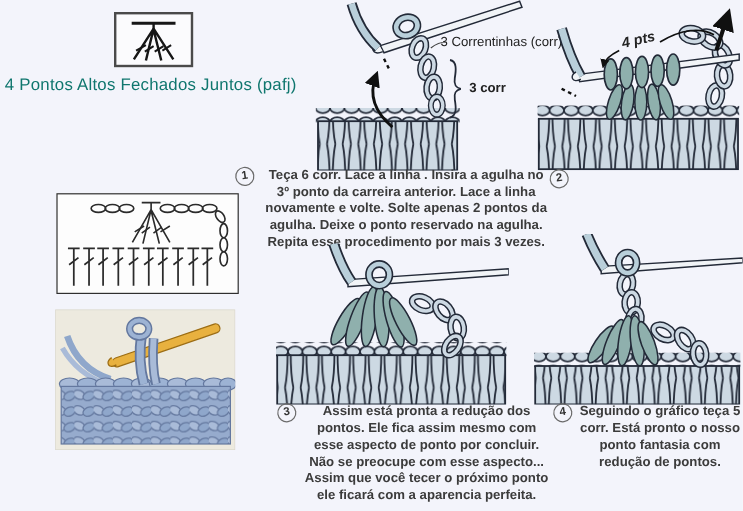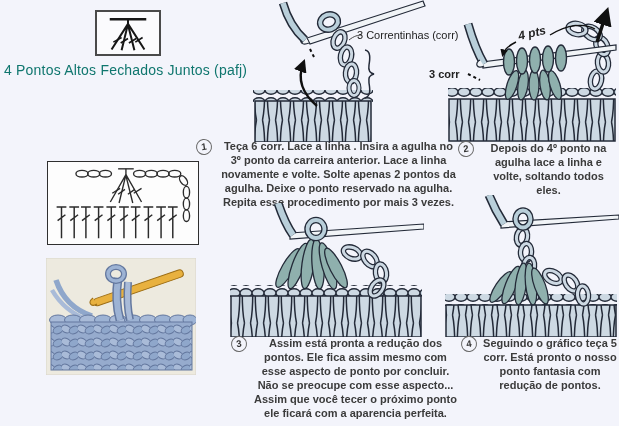--- a/index.html
+++ b/index.html
@@ -10,30 +10,30 @@
 
   
   .title{left:4px;top:62px;font-size:14px;color:#0f766e;letter-spacing:.2px;white-space:nowrap;}
 
   
   .symbol-box{left:95px;top:10px;width:66px;height:46px;background:#fbfbfd;border:2px solid #4a4a4a;box-sizing:border-box;}
   .chart-box{left:47px;top:161px;width:152px;height:84px;background:#fdfdfd;border:1.5px solid #2f2f2f;box-sizing:border-box;}
 
   .photo{left:46px;top:258px;width:150px;height:117px;}
 
-  .fig1{left:253px;top:0px;width:198px;height:142px;}
+  .fig1{left:263px;top:0px;width:198px;height:142px;}
   .fig2{left:446px;top:2px;width:173px;height:140px;}
   .fig3{left:228px;top:203px;width:196px;height:134px;}
   .fig4{left:443px;top:195px;width:176px;height:142px;}
   .fig svg,.boxed svg,.photo svg{display:block;width:100%;height:100%;}
 
   
   .fig-label{position:absolute;font-size:11px;font-weight:bold;color:#222;white-space:nowrap;}
   .lbl-chain{left:104px;top:29px;font-weight:normal;}
-  .lbl-3corr{left:128px;top:68px;margin-left:48px;}
+  .lbl-3corr{left:128px;top:68px;}
   .lbl-4pts{left:72px;top:24px;transform:rotate(-13deg);font-style:italic;font-size:12px;}
 
   
   .step{display:flex;gap:5px;align-items:flex-start;font-size:11px;line-height:1.27;font-weight:bold;color:#3b3b3b;}
   .step p{margin:1px;text-align:center;}
   .stepnum{flex:0 0 auto;width:14px;height:14px;border:1.2px solid #6a6a6a;border-radius:50%;
            display:flex;align-items:center;justify-content:center;font-size:9.5px;font-weight:bold;
            color:#333;background:transparent;transform:rotate(-8deg);margin-top:0;}
   .step1{left:196px;top:139px;width:264px;}
   .step2{left:458px;top:141px;width:160px;}
@@ -162,21 +162,20 @@
     <span class="fig-label lbl-4pts">4 pts</span>
   </div>
 
   <div class="abs step step1">
     <span class="stepnum">1</span>
     <p>Teça 6 corr. Lace a linha . Insira a agulha no 3º ponto da carreira anterior. Lace a linha novamente e volte. Solte apenas 2 pontos da agulha. Deixe o ponto reservado na agulha. Repita esse procedimento por mais 3 vezes.</p>
   </div>
 
   <div class="abs step step2">
     <span class="stepnum">2</span>
-    <p>Depois do 4º ponto na agulha lace a linha e volte, soltando todos eles.</p>
   </div>
 
   <div class="abs chart-box boxed">
     <svg viewBox="0 0 152 84">
       <g fill="none" stroke="#2b2b2b" stroke-width="1.4">
 
         <ellipse cx="34" cy="12" rx="6.2" ry="3.4"></ellipse>
         <ellipse cx="46" cy="12" rx="6.2" ry="3.4"></ellipse>
         <ellipse cx="58" cy="12" rx="6.2" ry="3.4"></ellipse>
         <ellipse cx="93" cy="12" rx="6.2" ry="3.4"></ellipse>

